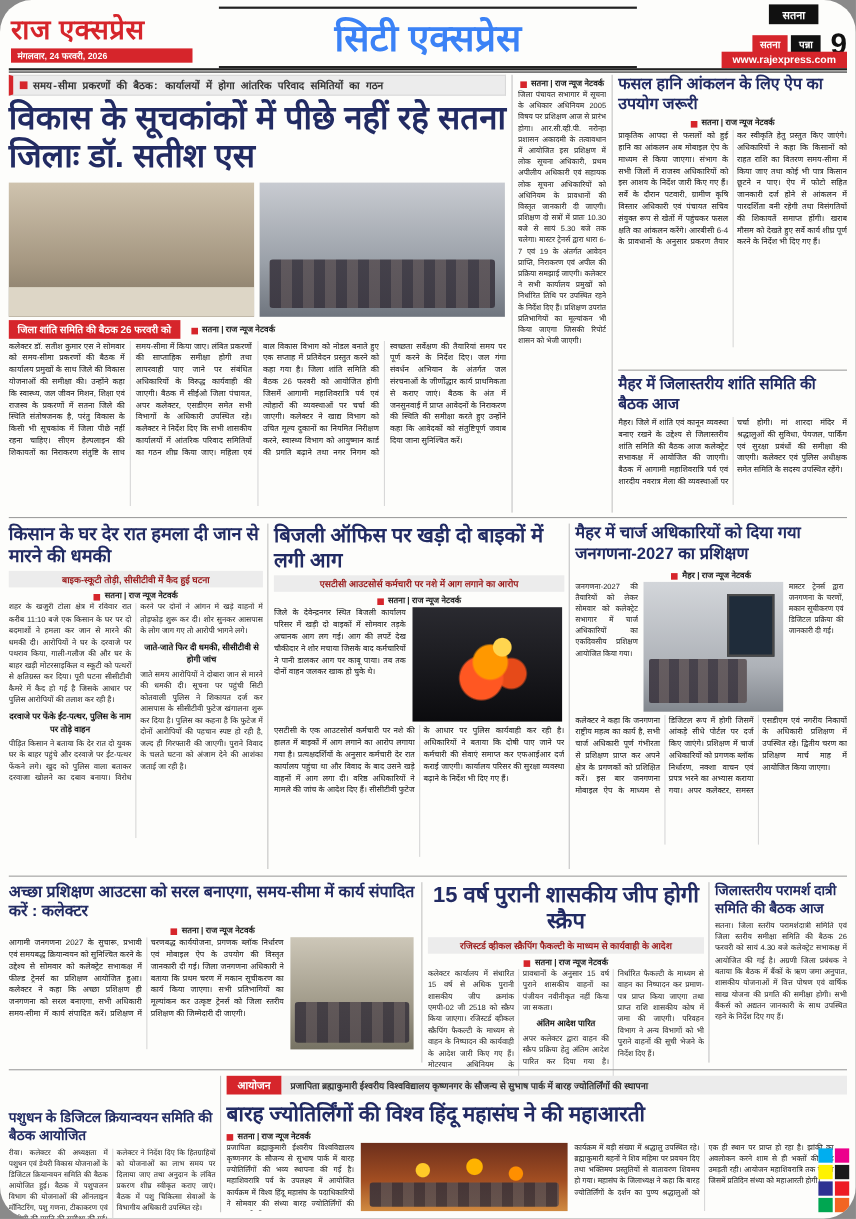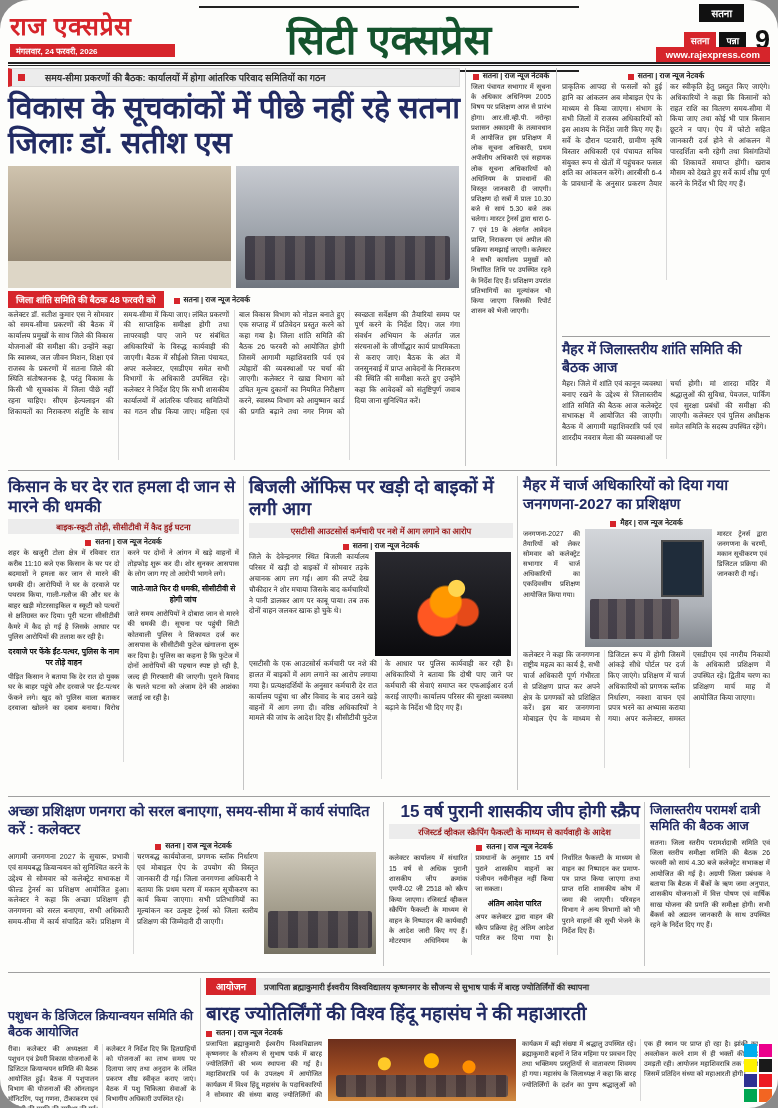--- a/index.html
+++ b/index.html
@@ -5,41 +5,41 @@
   *{margin:0;padding:0;box-sizing:border-box;}
   html,body{background:#8a8a8a;}
   .page{position:relative;width:778px;height:1108px;margin:0 auto;background:#fdfdfb;
         font-family:"Liberation Sans","DejaVu Sans",sans-serif;color:#1a1a1a;overflow:hidden;border-radius:29px;}
   .abs{position:absolute;}
 
   
   .brand{left:10px;top:8px;font-size:25px;font-weight:800;color:#d6252b;letter-spacing:.5px;}
   .date-bar{left:10px;top:44px;width:165px;height:13px;background:#d6252b;color:#fff;
             font-size:8px;font-weight:700;display:flex;align-items:center;padding:0 6px;}
-  .masthead-title{left:199px;top:6px;width:380px;text-align:center;font-size:41px;font-weight:800;
-            color:#14532d;border-top:2px solid #222;border-bottom:2px solid #222;padding:2px 0 4px;}
+  .masthead-title{left:199px;top:6px;width:380px;text-align:center;font-size:34px;font-weight:800;
+            color:#3b82f6;border-top:2px solid #222;border-bottom:2px solid #222;padding:2px 0 4px;}
   .corner-city{right:34px;top:4px;background:#111;color:#fff;font-size:10px;font-weight:700;padding:2px 12px;}
   .city-strip{right:8px;top:27px;display:flex;align-items:center;gap:3px;}
   .city-red{background:#d6252b;color:#fff;font-size:9px;font-weight:700;padding:2px 7px;}
   .city-black{background:#111;color:#fff;font-size:9px;font-weight:700;padding:2px 7px;}
   .page-num{font-size:27px;font-weight:800;color:#111;margin-left:6px;line-height:1;}
   .site-bar{right:8px;top:47px;background:#d6252b;color:#fff;font-size:9.5px;font-weight:700;padding:2px 10px;}
   .hr-double{left:8px;top:62px;width:762px;height:4px;border-top:2px solid #222;border-bottom:1px solid #222;}
 
   
   .hl{color:#222b63;font-weight:700;}
   .body{font-size:7.2px;line-height:1.5;text-align:justify;color:#222;overflow:hidden;}
   .cols2{column-count:2;column-gap:8px;column-rule:1px solid #d8d8d8;}
   .cols3{column-count:3;column-gap:8px;column-rule:1px solid #d8d8d8;}
   .cols4{column-count:4;column-gap:10px;column-rule:1px solid #d8d8d8;}
   .byline{display:flex;align-items:flex-end;justify-content:center;gap:4px;font-size:7.5px;font-weight:700;color:#222;margin:2px 0;}
   .byline-left{justify-content:flex-start;}
   .by-sq{width:6px;height:6px;background:#d6252b;flex:0 0 auto;}
-  .kicker{display:flex;align-items:center;gap:20px;background:#ececec;border:1px solid #d9d9d9;
-          border-left:4px solid #d6252b;padding:2px 6px;font-size:9.3px;font-weight:700;color:#333;}
+  .kicker{display:flex;align-items:center;gap:5px;background:#ececec;border:1px solid #d9d9d9;
+          border-left:4px solid #d6252b;padding:2px 6px;font-size:9.3px;font-weight:700;color:#333;font-family:Liberation Mono, monospace;}
   .kick-sq{width:7px;height:7px;background:#d6252b;flex:0 0 auto;}
   .subbar{background:#ececec;color:#9a1c1c;font-weight:700;text-align:center;padding:2px 0;}
   .cap-red{background:#d6252b;color:#fff;font-size:9px;font-weight:700;padding:2px 8px;white-space:nowrap;}
   .crosshead{font-weight:700;font-size:7.6px;color:#101010;text-align:center;margin:3px 0;}
   .vr{background:#c4c4c4;width:1px;}
   .hr{background:#9f9f9f;height:1px;}
 
   
   .photo{position:relative;overflow:hidden;background:#999;flex:0 0 auto;}
   .ph-meet1{background:linear-gradient(180deg,#cfc3ae,#a59781 60%,#7e7361);}
@@ -114,21 +114,21 @@
   #hr2{left:8px;top:796px;width:762px;}
 
   #sec-training{left:8px;top:802px;width:371px;height:164px;}
   .tr-hl{font-size:14.5px;line-height:1.25;margin-bottom:2px;}
   .tr-row{display:flex;gap:6px;margin-top:2px;}
   .tr-body{width:250px;height:102px;}
   .tr-photo{width:112px;height:102px;}
 
   #vr5{left:383px;top:802px;height:164px;}
   #sec-jeep{left:389px;top:802px;width:251px;height:164px;}
-  .jeep-hl{font-size:17px;text-align:right;line-height:1.2;margin-bottom:2px;}
+  .jeep-hl{font-size:20px;text-align:center;line-height:1.2;margin-bottom:2px;}
   .jeep-sub{font-size:8.3px;margin-bottom:2px;}
   .jeep-body{height:102px;font-size:6.9px;}
 
   #vr6{left:644px;top:802px;height:164px;}
   #sec-advisory{left:650px;top:802px;width:120px;height:164px;}
   .adv-hl{font-size:12.5px;line-height:1.3;margin-bottom:3px;}
   .adv-body{font-size:6.9px;height:116px;}
 
   #hr3{left:8px;top:972px;width:762px;}
 
@@ -177,21 +177,21 @@
     <h1 class="hl hl-lead">विकास के सूचकांकों में पीछे नहीं रहे सतना जिलाः डॉ. सतीश एस</h1>
     <div class="lead-photos">
       <div class="photo ph-meet1">
         <div class="ph-table"></div>
       </div>
       <div class="photo ph-meet2">
         <div class="ph-crowd"></div>
       </div>
     </div>
     <div class="lead-caprow">
-      <span class="cap-red">जिला शांति समिति की बैठक 48 फरवरी को</span>
+      <span class="cap-red">जिला शांति समिति की बैठक 26 फरवरी को</span>
       <span class="byline">
         <span class="by-sq"></span>
         <span>सतना | राज न्यूज नेटवर्क</span>
       </span>
     </div>
     <div class="body cols4 lead-body">कलेक्टर डॉ. सतीश कुमार एस ने सोमवार को समय-सीमा प्रकरणों की बैठक में कार्यालय प्रमुखों के साथ जिले की विकास योजनाओं की समीक्षा की। उन्होंने कहा कि स्वास्थ्य, जल जीवन मिशन, शिक्षा एवं राजस्व के प्रकरणों में सतना जिले की स्थिति संतोषजनक है, परंतु विकास के किसी भी सूचकांक में जिला पीछे नहीं रहना चाहिए। सीएम हेल्पलाइन की शिकायतों का निराकरण संतुष्टि के साथ समय-सीमा में किया जाए। लंबित प्रकरणों की साप्ताहिक समीक्षा होगी तथा लापरवाही पाए जाने पर संबंधित अधिकारियों के विरुद्ध कार्यवाही की जाएगी। बैठक में सीईओ जिला पंचायत, अपर कलेक्टर, एसडीएम समेत सभी विभागों के अधिकारी उपस्थित रहे। कलेक्टर ने निर्देश दिए कि सभी शासकीय कार्यालयों में आंतरिक परिवाद समितियों का गठन शीघ्र किया जाए। महिला एवं बाल विकास विभाग को नोडल बनाते हुए एक सप्ताह में प्रतिवेदन प्रस्तुत करने को कहा गया है। जिला शांति समिति की बैठक 26 फरवरी को आयोजित होगी जिसमें आगामी महाशिवरात्रि पर्व एवं त्योहारों की व्यवस्थाओं पर चर्चा की जाएगी। कलेक्टर ने खाद्य विभाग को उचित मूल्य दुकानों का नियमित निरीक्षण करने, स्वास्थ्य विभाग को आयुष्मान कार्ड की प्रगति बढ़ाने तथा नगर निगम को स्वच्छता सर्वेक्षण की तैयारियां समय पर पूर्ण करने के निर्देश दिए। जल गंगा संवर्धन अभियान के अंतर्गत जल संरचनाओं के जीर्णोद्धार कार्य प्राथमिकता से कराए जाएं। बैठक के अंत में जनसुनवाई में प्राप्त आवेदनों के निराकरण की स्थिति की समीक्षा करते हुए उन्होंने कहा कि आवेदकों को संतुष्टिपूर्ण जवाब दिया जाना सुनिश्चित करें।</div>
   </section>
 
   <div class="abs vr" id="vr1"></div>
 
@@ -199,20 +199,21 @@
     <div class="byline">
       <span class="by-sq"></span>
       <span>सतना | राज न्यूज नेटवर्क</span>
     </div>
     <div class="body rti-body">जिला पंचायत सभागार में सूचना के अधिकार अधिनियम 2005 विषय पर प्रशिक्षण आज से प्रारंभ होगा। आर.सी.व्ही.पी. नरोन्हा प्रशासन अकादमी के तत्वावधान में आयोजित इस प्रशिक्षण में लोक सूचना अधिकारी, प्रथम अपीलीय अधिकारी एवं सहायक लोक सूचना अधिकारियों को अधिनियम के प्रावधानों की विस्तृत जानकारी दी जाएगी। प्रशिक्षण दो सत्रों में प्रातः 10.30 बजे से सायं 5.30 बजे तक चलेगा। मास्टर ट्रेनर्स द्वारा धारा 6-7 एवं 19 के अंतर्गत आवेदन प्राप्ति, निराकरण एवं अपील की प्रक्रिया समझाई जाएगी। कलेक्टर ने सभी कार्यालय प्रमुखों को निर्धारित तिथि पर उपस्थित रहने के निर्देश दिए हैं। प्रशिक्षण उपरांत प्रतिभागियों का मूल्यांकन भी किया जाएगा जिसकी रिपोर्ट शासन को भेजी जाएगी।</div>
   </section>
 
   <div class="abs vr" id="vr2"></div>
 
   <section class="abs" id="sec-crop">
+    <h2 class="hl crop-hl">फसल हानि आंकलन के लिए ऐप का उपयोग जरूरी</h2>
     <div class="byline">
       <span class="by-sq"></span>
       <span>सतना | राज न्यूज नेटवर्क</span>
     </div>
     <div class="body cols2 crop-body">प्राकृतिक आपदा से फसलों को हुई हानि का आंकलन अब मोबाइल ऐप के माध्यम से किया जाएगा। संभाग के सभी जिलों में राजस्व अधिकारियों को इस आशय के निर्देश जारी किए गए हैं। सर्वे के दौरान पटवारी, ग्रामीण कृषि विस्तार अधिकारी एवं पंचायत सचिव संयुक्त रूप से खेतों में पहुंचकर फसल क्षति का आंकलन करेंगे। आरबीसी 6-4 के प्रावधानों के अनुसार प्रकरण तैयार कर स्वीकृति हेतु प्रस्तुत किए जाएंगे। अधिकारियों ने कहा कि किसानों को राहत राशि का वितरण समय-सीमा में किया जाए तथा कोई भी पात्र किसान छूटने न पाए। ऐप में फोटो सहित जानकारी दर्ज होने से आंकलन में पारदर्शिता बनी रहेगी तथा विसंगतियों की शिकायतें समाप्त होंगी। खराब मौसम को देखते हुए सर्वे कार्य शीघ्र पूर्ण करने के निर्देश भी दिए गए हैं।</div>
   </section>
 
   <div class="abs hr" id="hr-r1"></div>
 
   <section class="abs" id="sec-mpeace">
@@ -269,21 +270,21 @@
         <div class="ph-crowd2"></div>
       </div>
       <div class="body cen-right">मास्टर ट्रेनर्स द्वारा जनगणना के चरणों, मकान सूचीकरण एवं डिजिटल प्रक्रिया की जानकारी दी गई।</div>
     </div>
     <div class="body cols3 cen-bottom">कलेक्टर ने कहा कि जनगणना राष्ट्रीय महत्व का कार्य है, सभी चार्ज अधिकारी पूर्ण गंभीरता से प्रशिक्षण प्राप्त कर अपने क्षेत्र के प्रगणकों को प्रशिक्षित करें। इस बार जनगणना मोबाइल ऐप के माध्यम से डिजिटल रूप में होगी जिसमें आंकड़े सीधे पोर्टल पर दर्ज किए जाएंगे। प्रशिक्षण में चार्ज अधिकारियों को प्रगणक ब्लॉक निर्धारण, नक्शा वाचन एवं प्रपत्र भरने का अभ्यास कराया गया। अपर कलेक्टर, समस्त एसडीएम एवं नगरीय निकायों के अधिकारी प्रशिक्षण में उपस्थित रहे। द्वितीय चरण का प्रशिक्षण मार्च माह में आयोजित किया जाएगा।</div>
   </section>
 
   <div class="abs hr" id="hr2"></div>
 
   <section class="abs" id="sec-training">
-    <h2 class="hl tr-hl">अच्छा प्रशिक्षण णनगरा को सरल बनाएगा, समय-सीमा में कार्य संपादित करें : कलेक्टर</h2>
+    <h2 class="hl tr-hl">अच्छा प्रशिक्षण आउटसा को सरल बनाएगा, समय-सीमा में कार्य संपादित करें : कलेक्टर</h2>
     <div class="byline">
       <span class="by-sq"></span>
       <span>सतना | राज न्यूज नेटवर्क</span>
     </div>
     <div class="tr-row">
       <div class="body cols2 tr-body">आगामी जनगणना 2027 के सुचारू, प्रभावी एवं समयबद्ध क्रियान्वयन को सुनिश्चित करने के उद्देश्य से सोमवार को कलेक्ट्रेट सभाकक्ष में फील्ड ट्रेनर्स का प्रशिक्षण आयोजित हुआ। कलेक्टर ने कहा कि अच्छा प्रशिक्षण ही जनगणना को सरल बनाएगा, सभी अधिकारी समय-सीमा में कार्य संपादित करें। प्रशिक्षण में चरणबद्ध कार्ययोजना, प्रगणक ब्लॉक निर्धारण एवं मोबाइल ऐप के उपयोग की विस्तृत जानकारी दी गई। जिला जनगणना अधिकारी ने बताया कि प्रथम चरण में मकान सूचीकरण का कार्य किया जाएगा। सभी प्रतिभागियों का मूल्यांकन कर उत्कृष्ट ट्रेनर्स को जिला स्तरीय प्रशिक्षण की जिम्मेदारी दी जाएगी।</div>
       <div class="photo ph-meet3 tr-photo">
         <div class="ph-crowd"></div>
       </div>
     </div>

